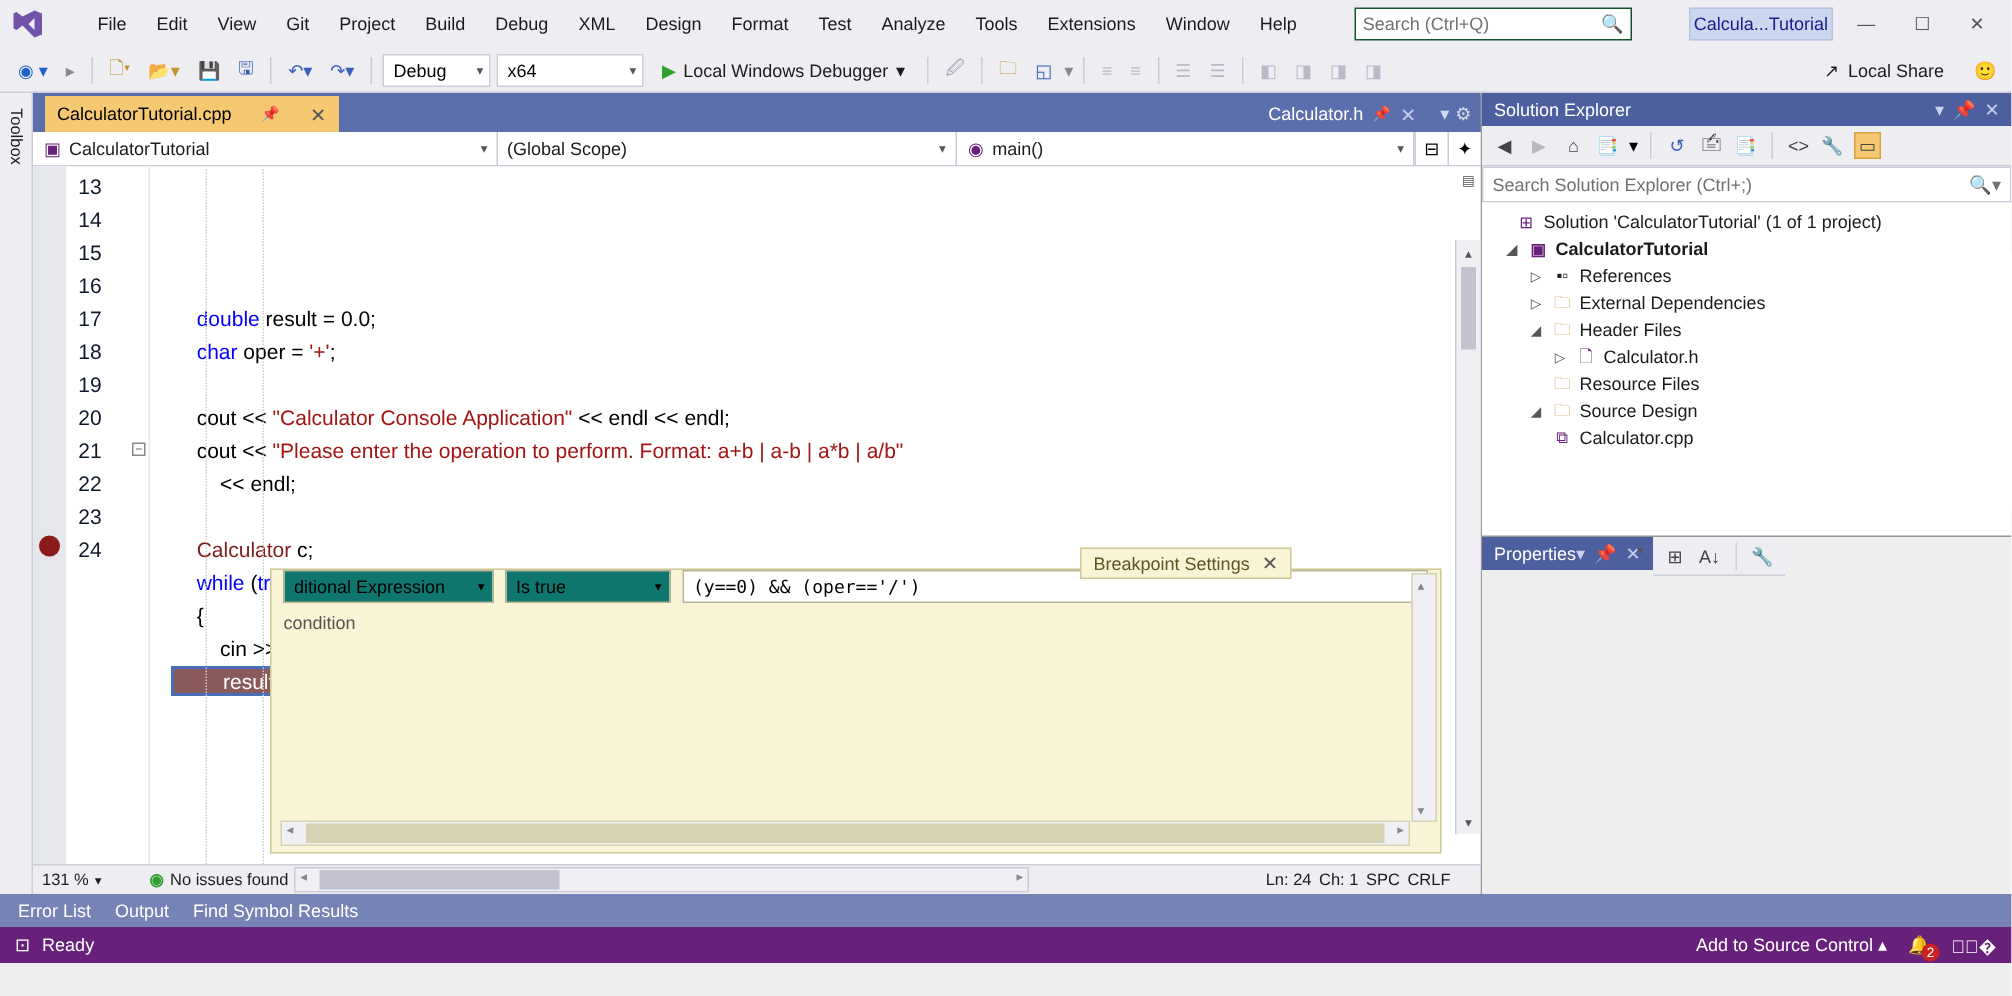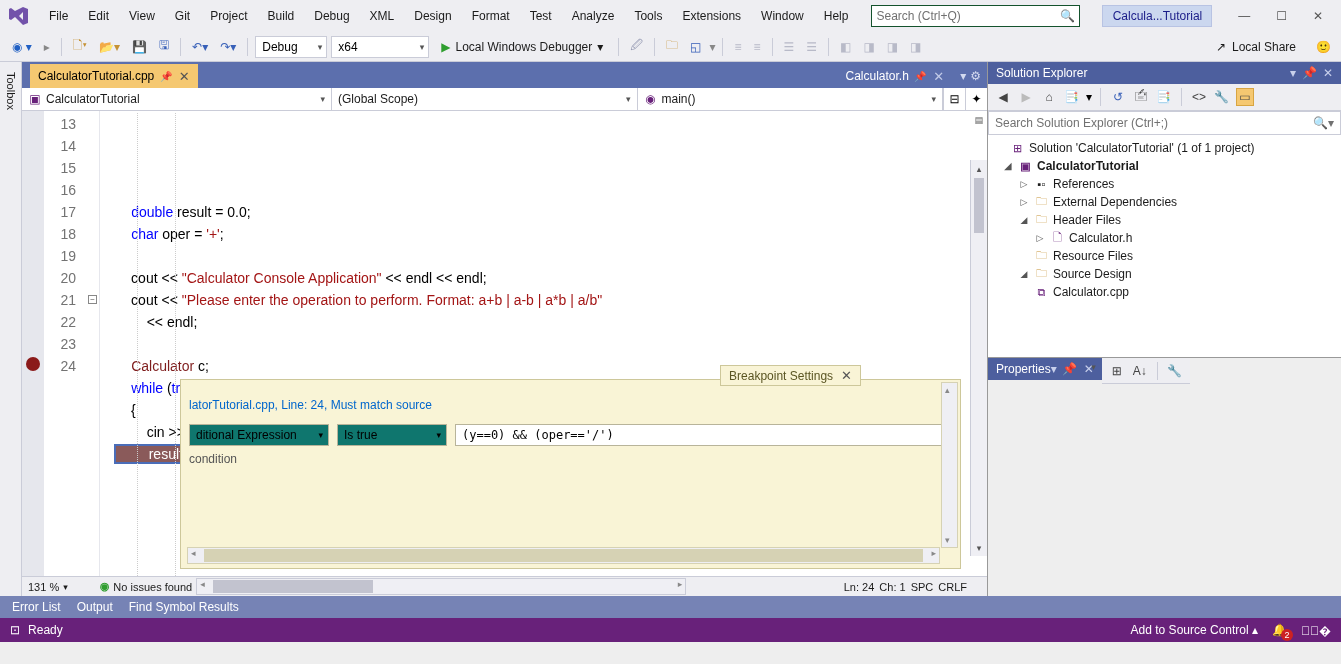--- a/index.html
+++ b/index.html
@@ -1,17 +1,17 @@
 <!DOCTYPE html>
 <html><head>
 <meta charset="utf-8">
 <style>
 * { margin:0; padding:0; box-sizing:border-box; font-family:'Segoe UI',Tahoma,sans-serif; }
 body { width:1341px; height:664px; background:#eee; overflow:hidden; position:relative; font-size:12px;}
-.menubar { height:32px; background:#eeeef2; display:flex; align-items:center; padding-left:6px;}
+.menubar { height:32px; background:#eeeef2; display:flex; align-items:center; padding-left:6px;gap:16px;}
 .vs-logo { width:24px; height:24px; position:relative; margin-right:10px;}
 .vs-logo svg{display:block}
 .menu-items { display:flex; gap:2px;}
 .menu-items span { padding:4px 9px; cursor:default; color:#1b1b1b;}
 .search-box{margin-left:14px; width:209px; height:22px; border:1px solid #14532d; background:#fff; display:flex; align-items:center; padding:0 4px; color:#717171}
 .search-box .sico{margin-left:auto;}
 .title-pill{margin-left:22px;width:110px;height:22px;background:#cbd7ef;display:flex;align-items:center;justify-content:center;color:#1a1c88;border:1px solid #b8c3e3}
 .win-controls{margin-left:auto;display:flex;gap:26px;padding-right:12px;color:#555;margin-right:6px}
 .toolbar{height:30px;background:#eeeef2;display:flex;align-items:center;padding-left:8px;gap:4px;border-bottom:1px solid #caccd8}
 .tb-btn{display:flex;align-items:center;height:22px;padding:0 4px;color:#1b1b1b}
@@ -19,35 +19,35 @@
 .tb-dd{padding:0 6px;border:1px solid #caccd8;background:#fff;height:22px;display:flex;align-items:center;min-width:70px;position:relative}
 .tb-dd::after{content:"▾";position:absolute;right:4px;font-size:9px;color:#555}
 .run-btn{padding:0 8px;display:flex;align-items:center;gap:5px;color:#1b1b1b}
 .run-btn .play{color:#2f9e2f}
 .live-share{margin-left:auto;display:flex;align-items:center;gap:6px;padding-right:10px;color:#1b1b1b}
 .workspace{display:flex;height:534px;position:relative}
 .toolbox-tab{width:22px;background:#eeeef2;border-right:1px solid #caccd8;display:flex;align-items:flex-start;justify-content:center;padding-top:6px}
 .toolbox-tab span{writing-mode:vertical-rl;font-size:11px;background:#eeeef2;padding:4px 2px;color:#1b1b1b}
 .editor-area{flex:1;display:flex;flex-direction:column;min-width:0;position:relative}
 .tabs-row{height:26px;background:#5c6fad;display:flex;align-items:flex-end;padding-left:8px;position:relative}
-.file-tab{height:24px;background:#f5c871;display:flex;align-items:center;padding:0 8px;gap:6px;font-size:12px;color:#000}
+.file-tab{height:24px;background:#f5c871;display:flex;align-items:center;padding:0 8px;gap:20px;font-size:12px;color:#000}
 .file-tab .pin{font-size:10px;color:#925c14}
 .file-tab .close{font-size:13px;color:#555}
 .tabs-right{margin-left:auto;display:flex;align-items:center;height:24px;background:#5c6fad;}
 .tab-inactive{color:#fff;padding:0 10px;height:24px;display:flex;align-items:center;gap:6px}
 .tab-inactive .x{color:#c2cbe8;font-size:13px}
 .tab-icons{display:flex;gap:4px;padding:0 6px;color:#d3daf0}
 .nav-dropdowns{height:23px;background:#fff;border-bottom:1px solid #caccd8;display:flex}
 .nav-dd{flex:1;border-right:1px solid #caccd8;display:flex;align-items:center;padding:0 6px;font-size:12px;position:relative;color:#1b1b1b}
 .nav-dd::after{content:"▾";position:absolute;right:6px;font-size:9px;color:#555}
 .nav-dd .ico{width:14px;height:14px;margin-right:4px;display:inline-flex;align-items:center;justify-content:center}
 .nav-extra{width:22px;display:flex;align-items:center;justify-content:center;border-left:1px solid #caccd8}
 .code-area{flex:1;display:flex;background:#fff;overflow:hidden;position:relative}
 .bp-gutter{width:22px;background:#e6e7ed}
-.lineno{width:42px;text-align:right;padding-right:10px;color:#737373;font-family:Consolas,monospace;font-size:14px;line-height:22px;padding-top:2px}
+.lineno{width:42px;text-align:center;padding-right:10px;color:#0f172a;font-family:Consolas,monospace;font-size:14px;line-height:22px;padding-top:2px}
 .fold-gutter{width:14px;border-right:1px solid #e6e7ed;position:relative}
 .fold-box{position:absolute;left:2px;width:9px;height:9px;border:1px solid #888;font-size:8px;line-height:7px;text-align:center;color:#555;background:#fff}
 .code-text{flex:1;font-family:Consolas,monospace;font-size:14px;line-height:22px;padding-top:2px;white-space:pre;color:#000;position:relative}
 .kw{color:#0000ff}.str{color:#a31515}.typ{color:#7f1d1d}
 .bp-dot{position:absolute;width:14px;height:14px;background:#8b1a1a;border-radius:50%;left:4px}
 .bp-highlight{background:#8a5a5a;color:#fff;padding:0 2px;outline:2px solid #4a6db8}
 .bp-settings{position:absolute;left:158px;right:26px;top:268px;background:#f9f4d6;border:1px solid #cdc79a;z-index:5;height:190px}
 .bp-header{position:absolute;right:126px;top:254px;background:#f9f4d6;border:1px solid #cdc79a;padding:2px 8px;display:flex;align-items:center;gap:8px;z-index:6;font-size:12px;color:#5a5523}
 .bp-header .x{font-size:13px;color:#555;cursor:pointer}
 .bp-link{color:#0066cc;font-size:12px;padding:18px 8px 12px 8px;display:block}
@@ -246,21 +246,20 @@
         <div class="btn" style="top:0">▴</div>
         <div class="thumb" style="top:18px"></div>
         <div class="btn" style="bottom:0">▾</div>
       </div>
 
       <div class="bp-header">
         <span>Breakpoint Settings</span>
         <span class="x">✕</span>
       </div>
       <div class="bp-settings">
-        <span class="bp-link">latorTutorial.cpp, Line: 24, Must match source</span>
         <div class="bp-row">
           <div class="bp-dd">
               <span>ditional Expression</span>
             </div>
           <div class="bp-dd small">
               <span>Is true</span>
             </div>
           <input class="bp-input" value="(y==0) &amp;&amp; (oper=='/')" style="">
         </div>
         <div class="bp-cond">condition</div>

